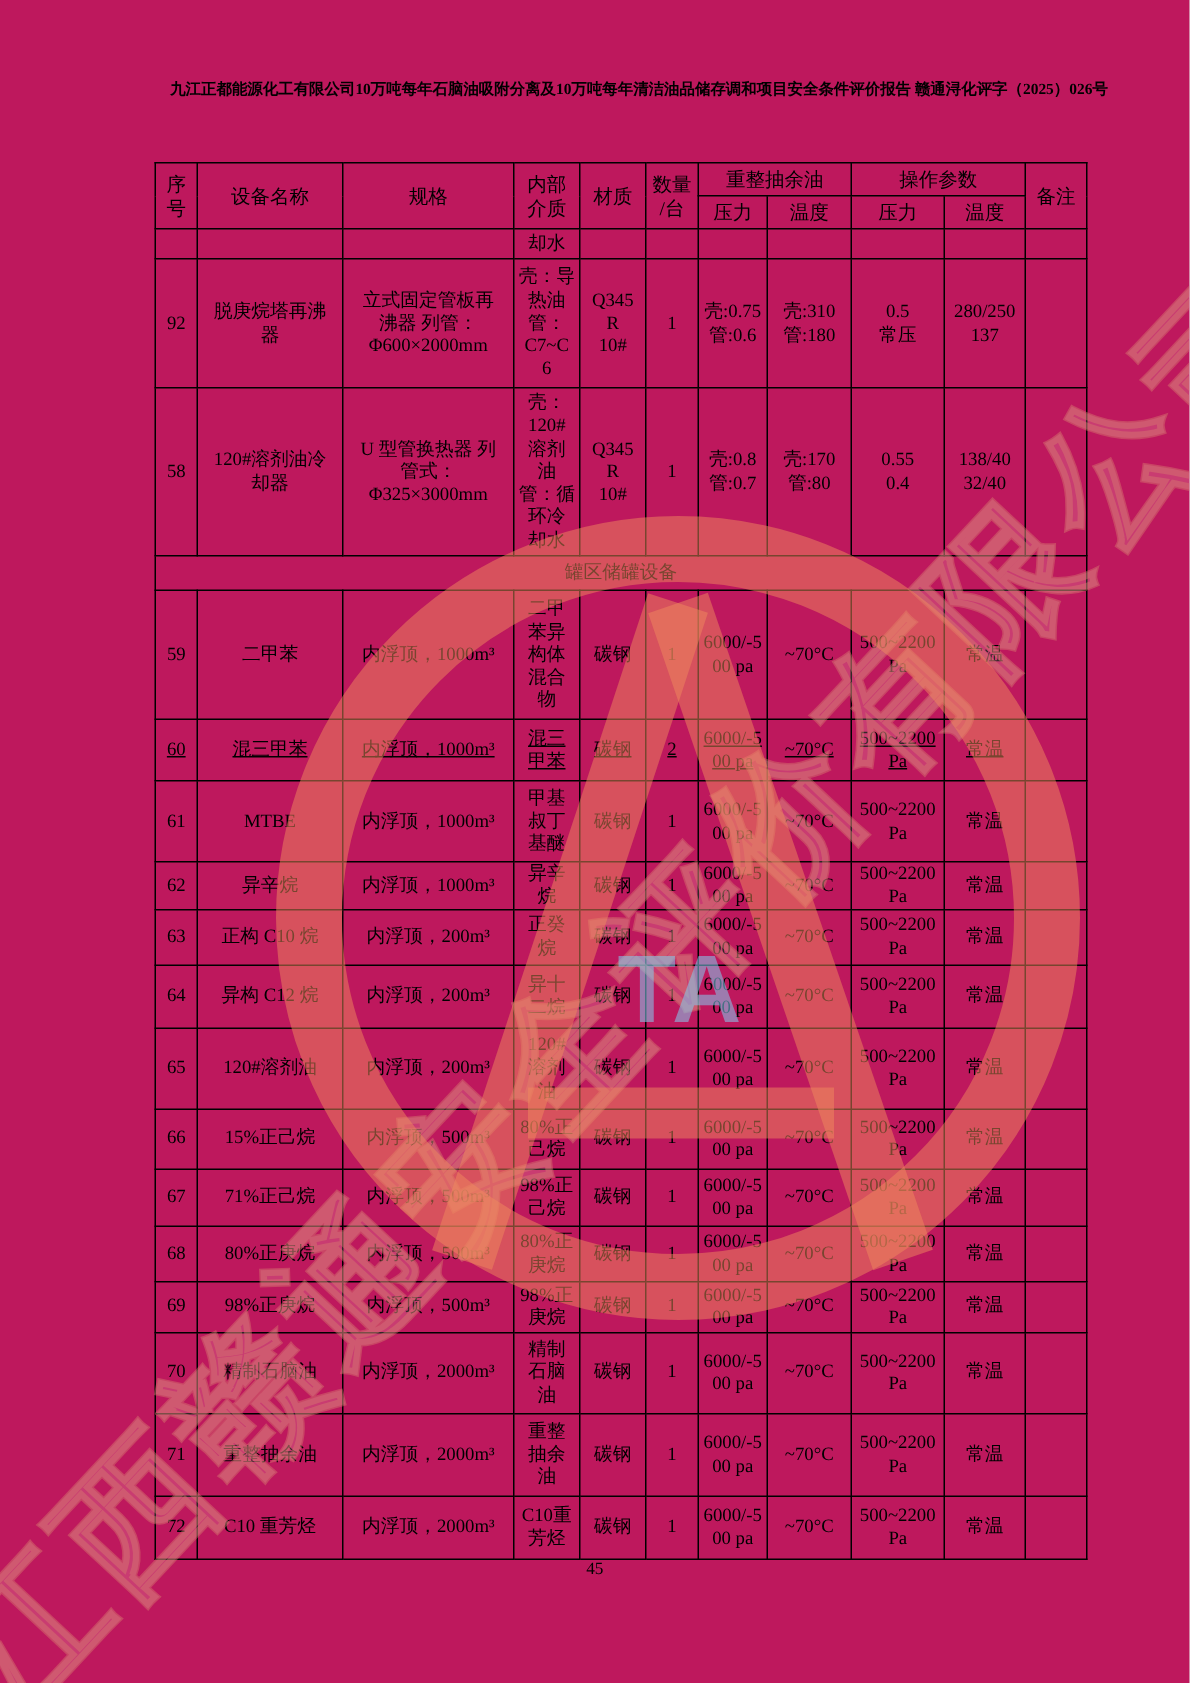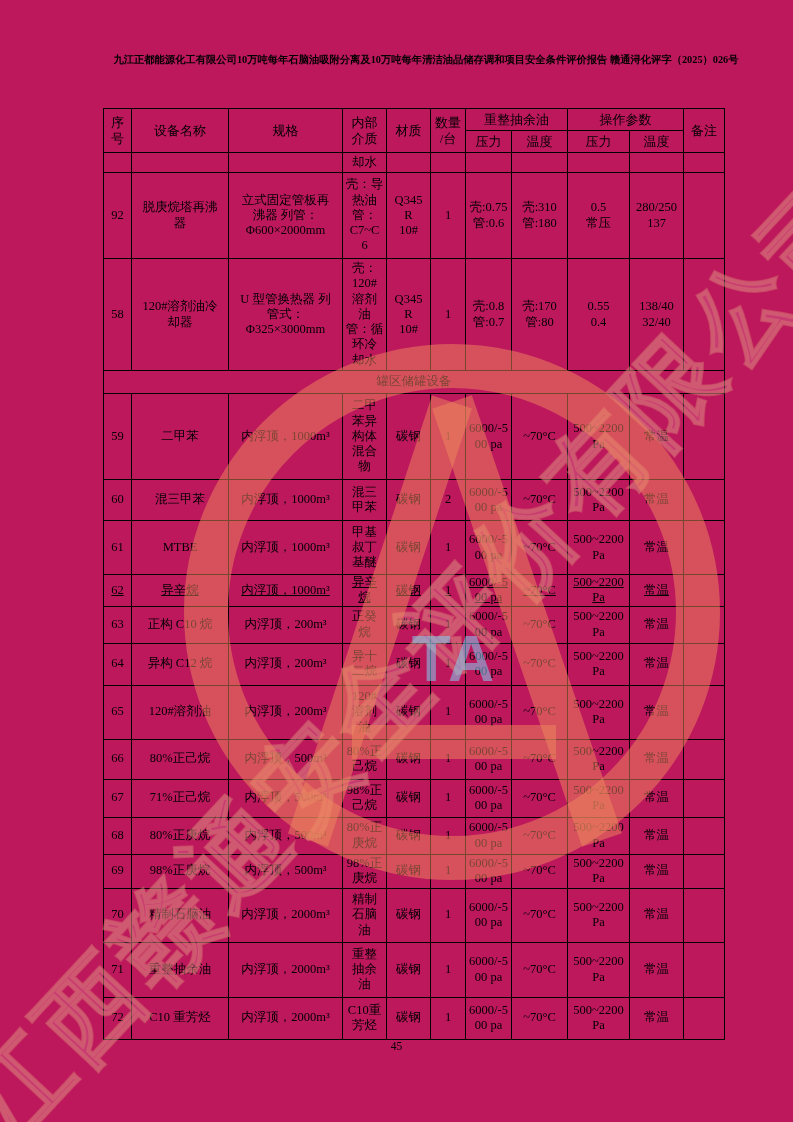--- a/index.html
+++ b/index.html
@@ -178,21 +178,21 @@
           <td class="c-material">碳钢</td>
           <td class="c-qty">1</td>
           <td class="c-dp">6000/-5
 00 pa</td>
           <td class="c-dt">~70°C</td>
           <td class="c-op">500~2200
 Pa</td>
           <td class="c-ot">常温</td>
           <td class="c-remark"></td>
         </tr>
-        <tr style="height: 41px;">
+        <tr style="height: 41px; text-decoration: underline;">
           <td class="c-no">60</td>
           <td class="c-name">混三甲苯</td>
           <td class="c-spec">内浮顶，1000m³</td>
           <td class="c-medium">混三
 甲苯</td>
           <td class="c-material">碳钢</td>
           <td class="c-qty">2</td>
           <td class="c-dp">6000/-5
 00 pa</td>
           <td class="c-dt">~70°C</td>
@@ -211,21 +211,21 @@
           <td class="c-material">碳钢</td>
           <td class="c-qty">1</td>
           <td class="c-dp">6000/-5
 00 pa</td>
           <td class="c-dt">~70°C</td>
           <td class="c-op">500~2200
 Pa</td>
           <td class="c-ot">常温</td>
           <td class="c-remark"></td>
         </tr>
-        <tr style="height: 30px; text-decoration: underline;">
+        <tr style="height: 30px;">
           <td class="c-no">62</td>
           <td class="c-name">异辛烷</td>
           <td class="c-spec">内浮顶，1000m³</td>
           <td class="c-medium">异辛
 烷</td>
           <td class="c-material">碳钢</td>
           <td class="c-qty">1</td>
           <td class="c-dp">6000/-5
 00 pa</td>
           <td class="c-dt">~70°C</td>
@@ -278,21 +278,21 @@
           <td class="c-dp">6000/-5
 00 pa</td>
           <td class="c-dt">~70°C</td>
           <td class="c-op">500~2200
 Pa</td>
           <td class="c-ot">常温</td>
           <td class="c-remark"></td>
         </tr>
         <tr style="height: 40px;">
           <td class="c-no">66</td>
-          <td class="c-name">80%正己烷</td>
+          <td class="c-name">15%正己烷</td>
           <td class="c-spec">内浮顶，500m³</td>
           <td class="c-medium">80%正
 己烷</td>
           <td class="c-material">碳钢</td>
           <td class="c-qty">1</td>
           <td class="c-dp">6000/-5
 00 pa</td>
           <td class="c-dt">~70°C</td>
           <td class="c-op">500~2200
 Pa</td>

